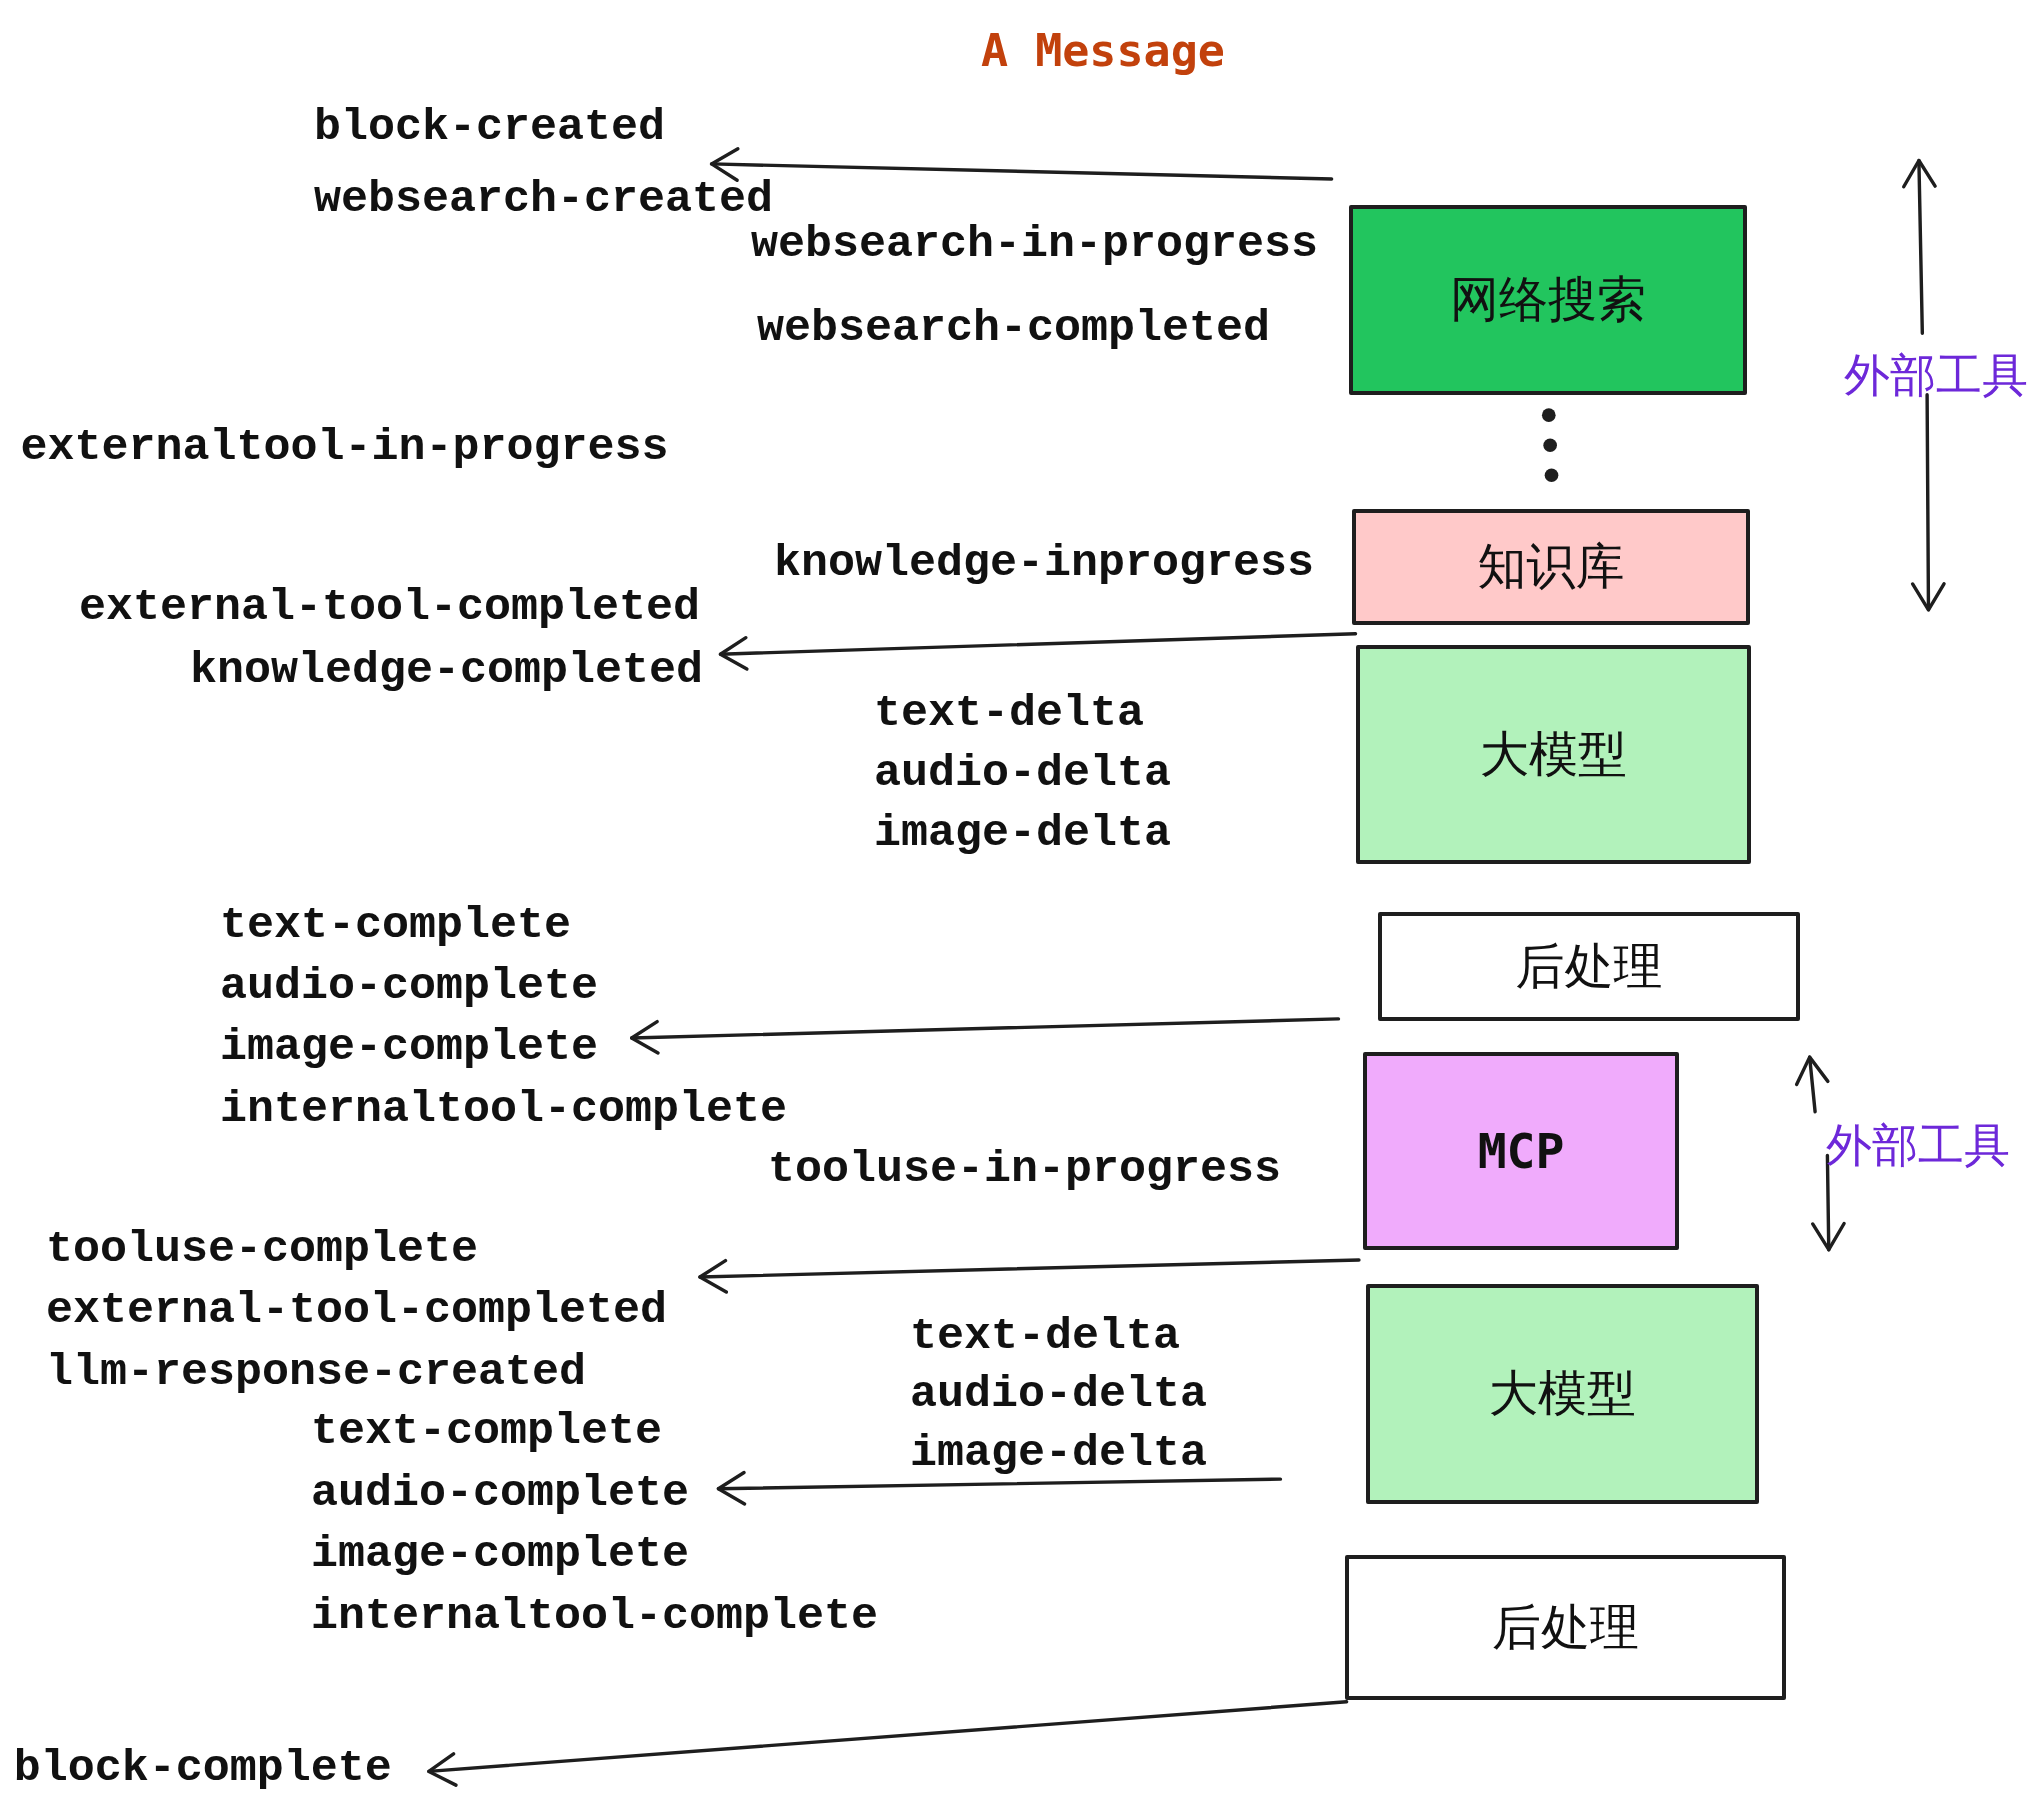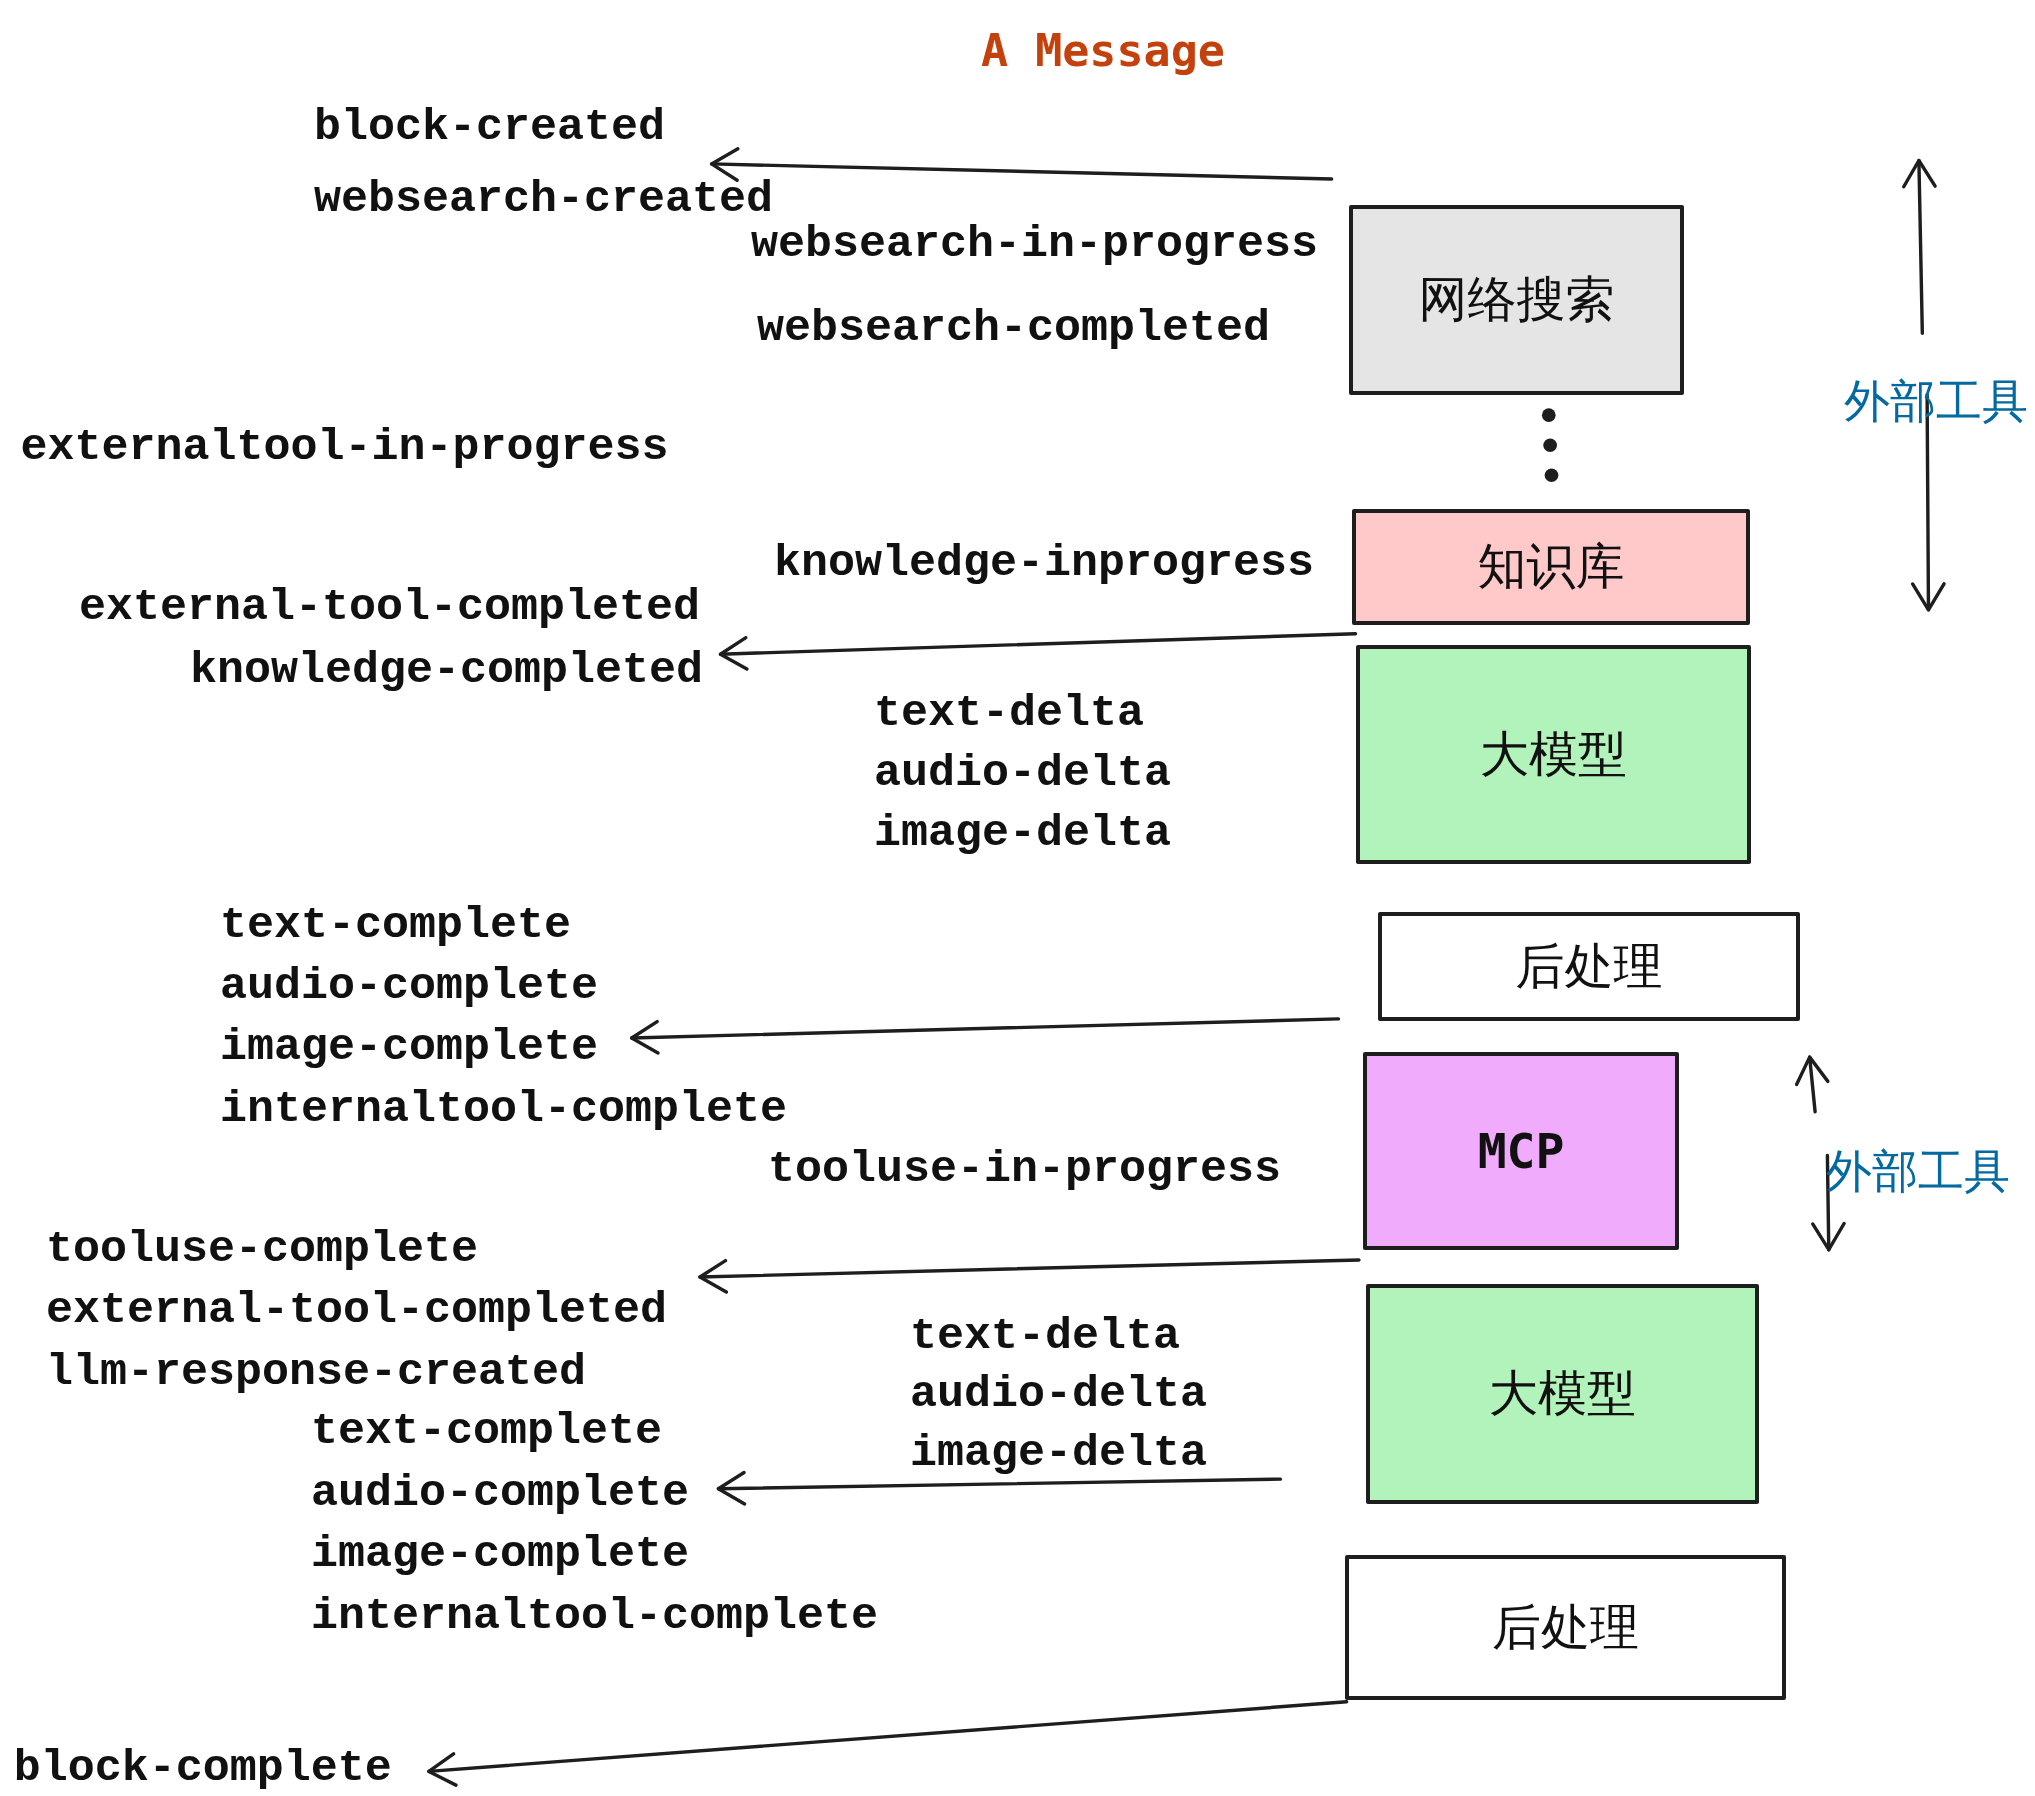--- a/index.html
+++ b/index.html
@@ -60,23 +60,22 @@
     font-family: "DejaVu Sans Mono", "Liberation Mono", monospace;
     font-weight: bold;
     font-size: 48px;
     color: #111111;
     white-space: nowrap;
   }
   .side-label {
     position: absolute;
     font-family: "DejaVu Sans", "Liberation Sans", sans-serif;
     font-size: 46px;
-    color: #0369a1;
+    color: #6d28d9;
     white-space: nowrap;
-    margin-top: 26px;
   }
   svg line {
     stroke: #1e1e1e;
     stroke-width: 5;
     stroke-linecap: round;
   }
   svg circle.dot {
     fill: #1e1e1e;
     stroke: none;
   }
@@ -135,21 +134,21 @@
   <div class="evt" style="left:46px;   top:1349px;">llm-response-created</div>
   <div class="evt" style="left:311px;  top:1408px;">text-complete</div>
   <div class="evt" style="left:910px; top:1313px;">text-delta</div>
   <div class="evt" style="left:910px; top:1371px;">audio-delta</div>
   <div class="evt" style="left:910px; top:1430px;">image-delta</div>
   <div class="evt" style="left:311px;  top:1470px;">audio-complete</div>
   <div class="evt" style="left:311px;  top:1531px;">image-complete</div>
   <div class="evt" style="left:311px;  top:1593px;">internaltool-complete</div>
   <div class="evt" style="left:13.7px;   top:1745px;">block-complete</div>
 
-  <div class="node" style="left: 1349px; top: 205px; width: 335px; height: 190px; background: #e5e5e5;">
+  <div class="node" style="left: 1349px; top: 205px; width: 398px; height: 190px; background: #22c55e;">
     <span class="cjk">网络搜索</span>
   </div>
   <div class="node" style="left: 1352px; top: 509px; width: 398px; height: 116px; background: rgb(255, 201, 201); text-align: right;">
     <span class="cjk">知识库</span>
   </div>
   <div class="node" style="left: 1356px; top: 645px; width: 395px; height: 219px; background: rgb(178, 242, 187);">
     <span class="cjk">大模型</span>
   </div>
   <div class="node" style="left: 1378px; top: 912px; width: 422px; height: 109px; background: rgb(255, 255, 255);">
     <span class="cjk">后处理</span>

